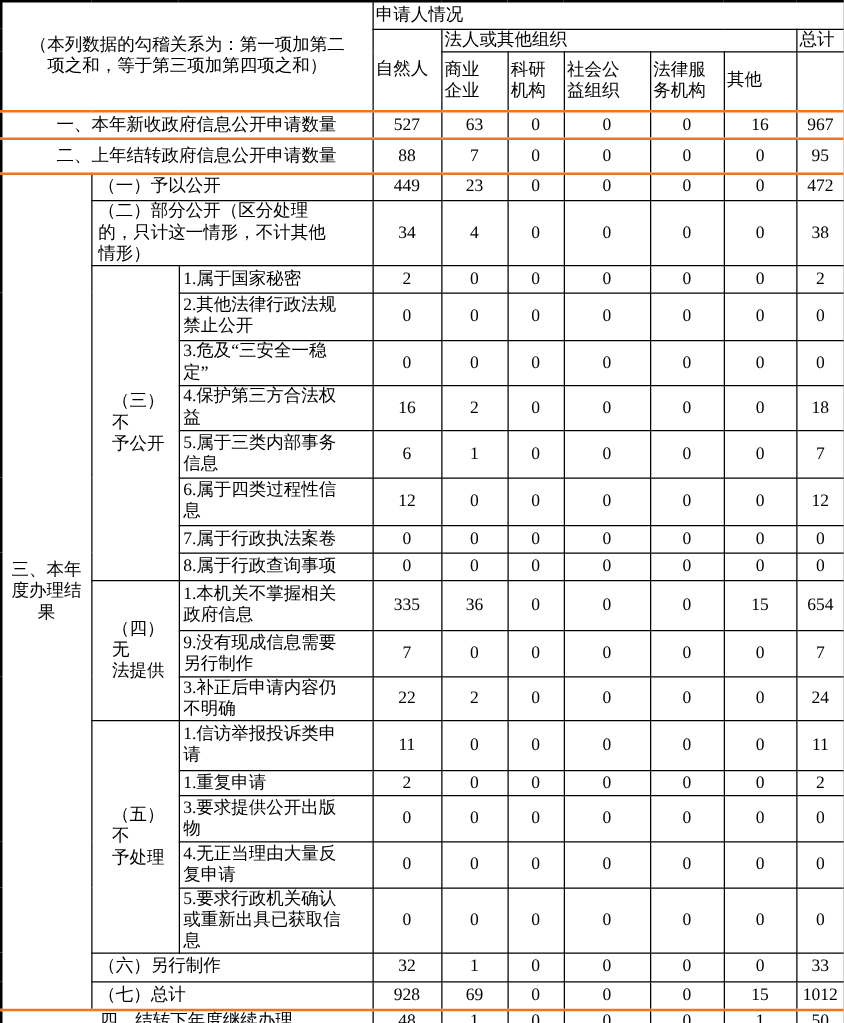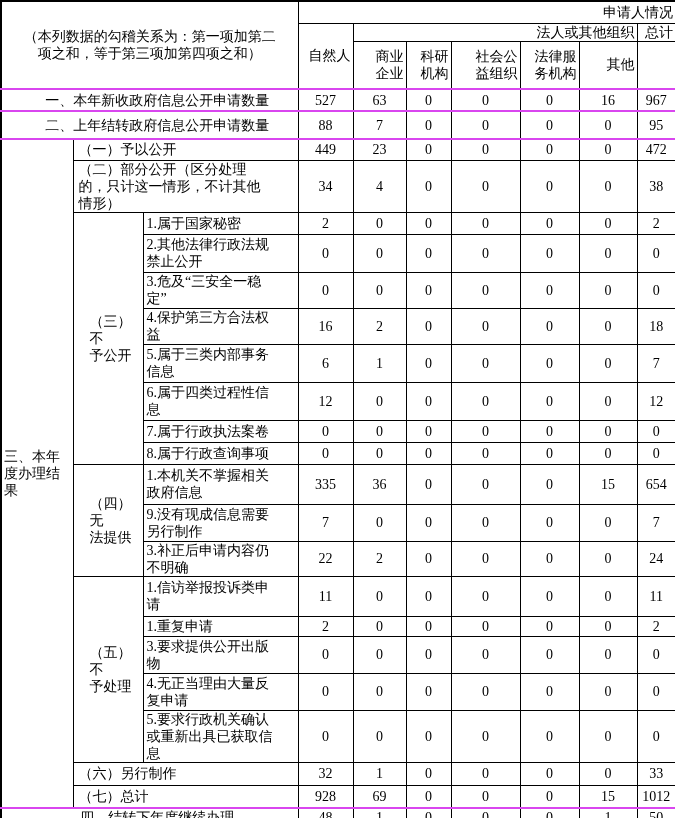--- a/index.html
+++ b/index.html
@@ -9,25 +9,25 @@
     border:2px solid #000;background:#fff;color:#000;
     font-family:"Liberation Serif","DejaVu Serif",serif;
     font-size:14px;line-height:17px;
   }
   td{border:1px solid #000;padding:0 2px;overflow:hidden;vertical-align:middle}
   .num{text-align:center}
   .lbl{text-align:center;padding-left:17px}
   .sub{padding-left:5px}
   .itm{padding-left:3px}
   .pre{white-space:pre-wrap}
-  .ctr{text-align:right}
+  .ctr{text-align:left}
   .note{text-align:center;white-space:pre-wrap}
   .grp{white-space:pre-wrap;padding-left:16px}
-  .secA{white-space:pre-wrap}
-  .bb2{border-bottom:2px solid #d946ef}
+  .secA{text-align:center;white-space:pre-wrap}
+  .bb2{border-bottom:2px solid #f97316}
 </style>
 </head>
 <body>
 
 <table>
   <colgroup>
     <col style="width:72px">
       <col style="width:70px">
       <col style="width:155px">
     <col style="width:55px">

